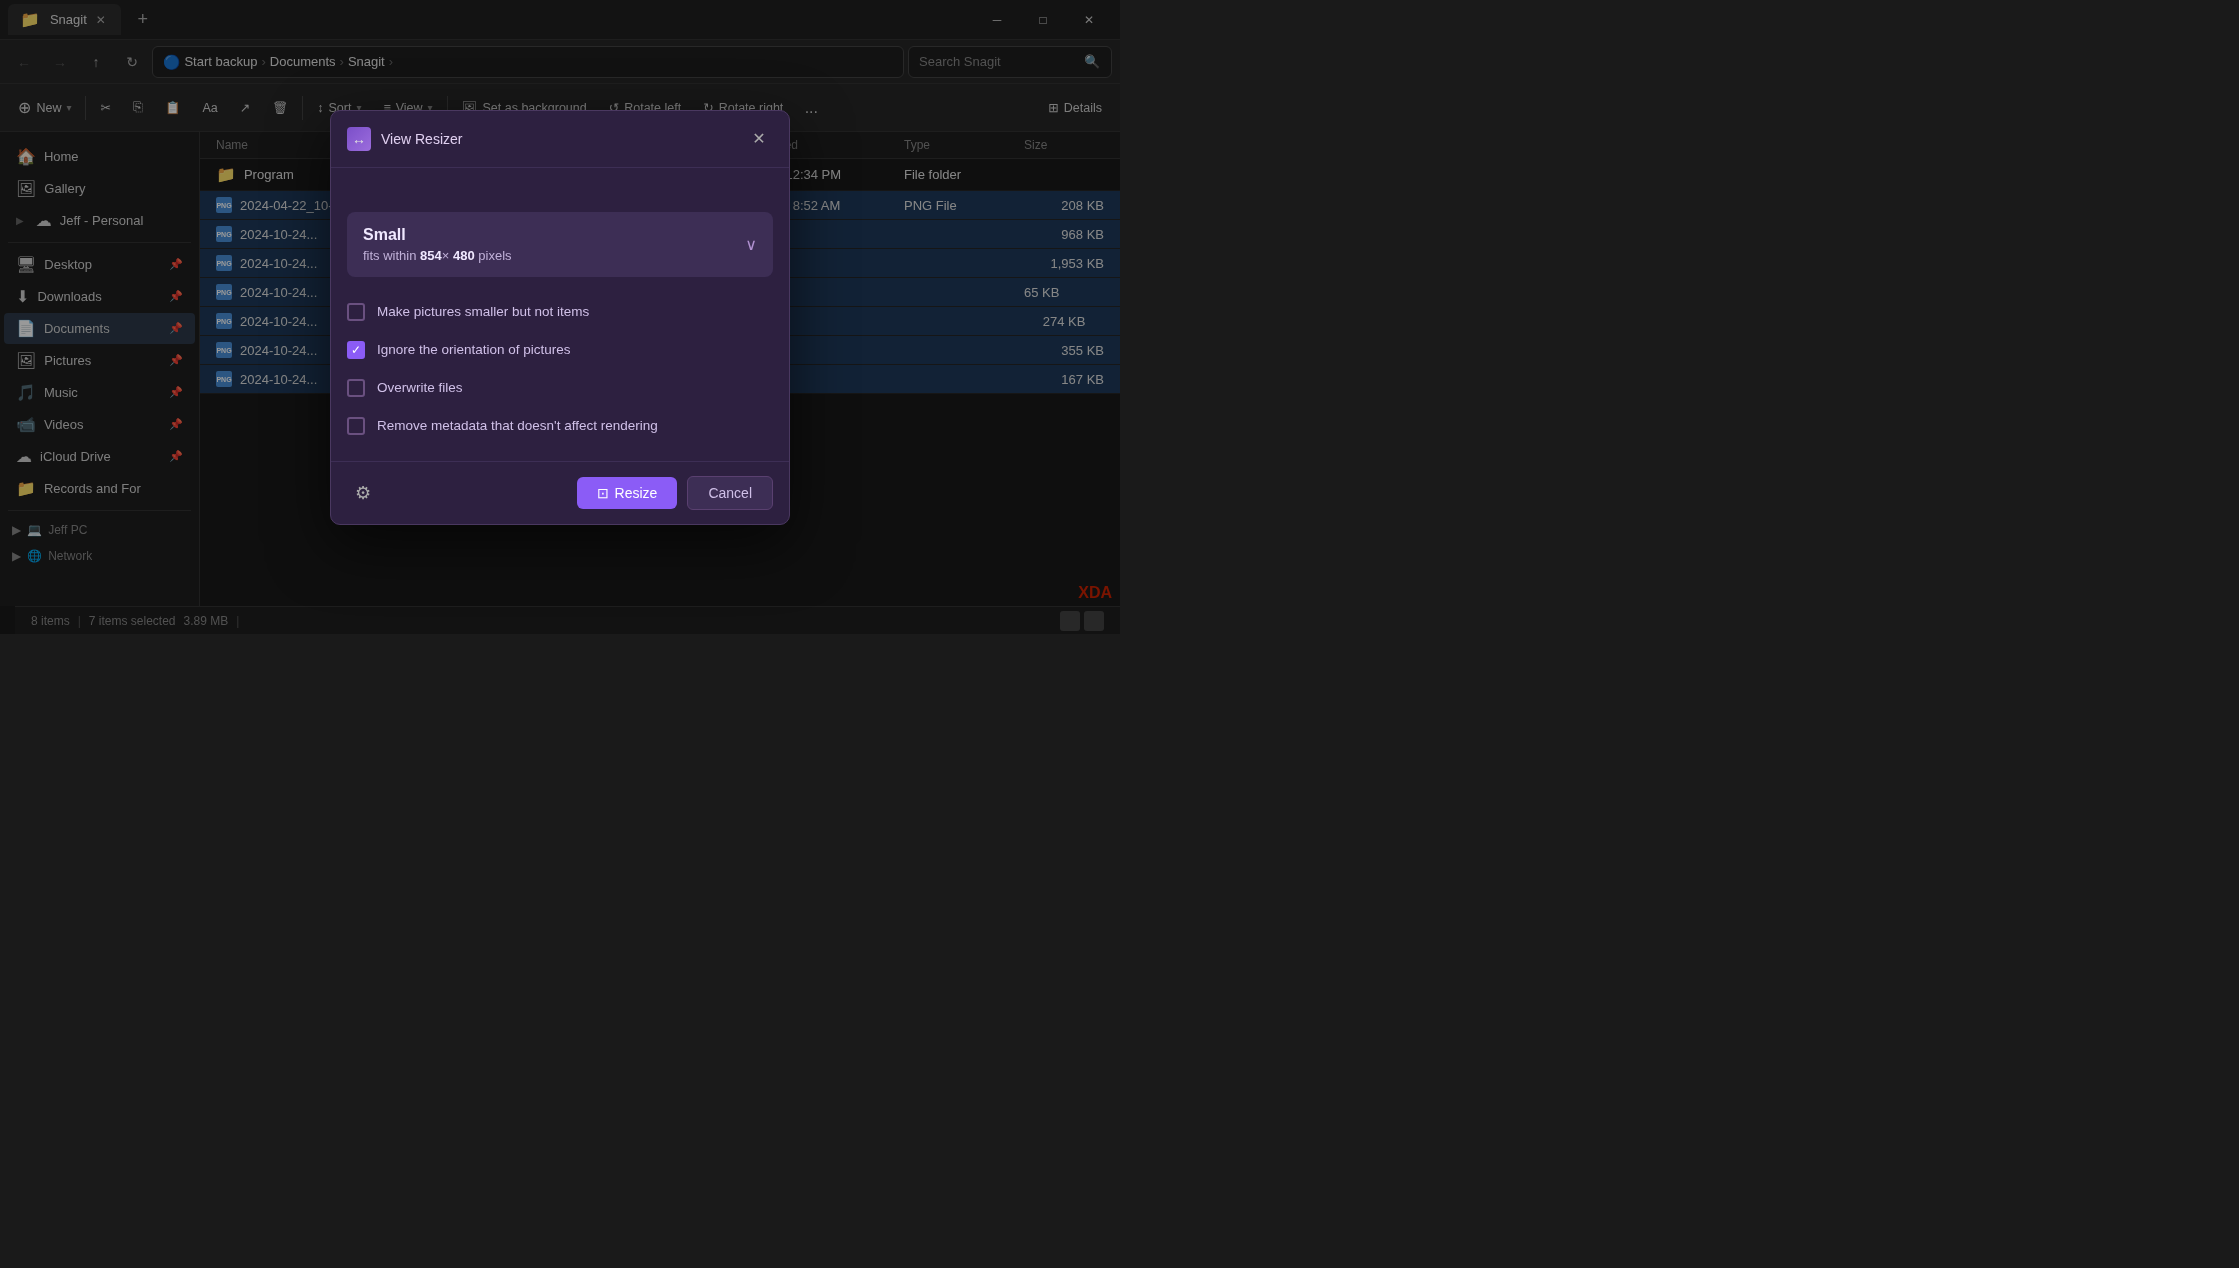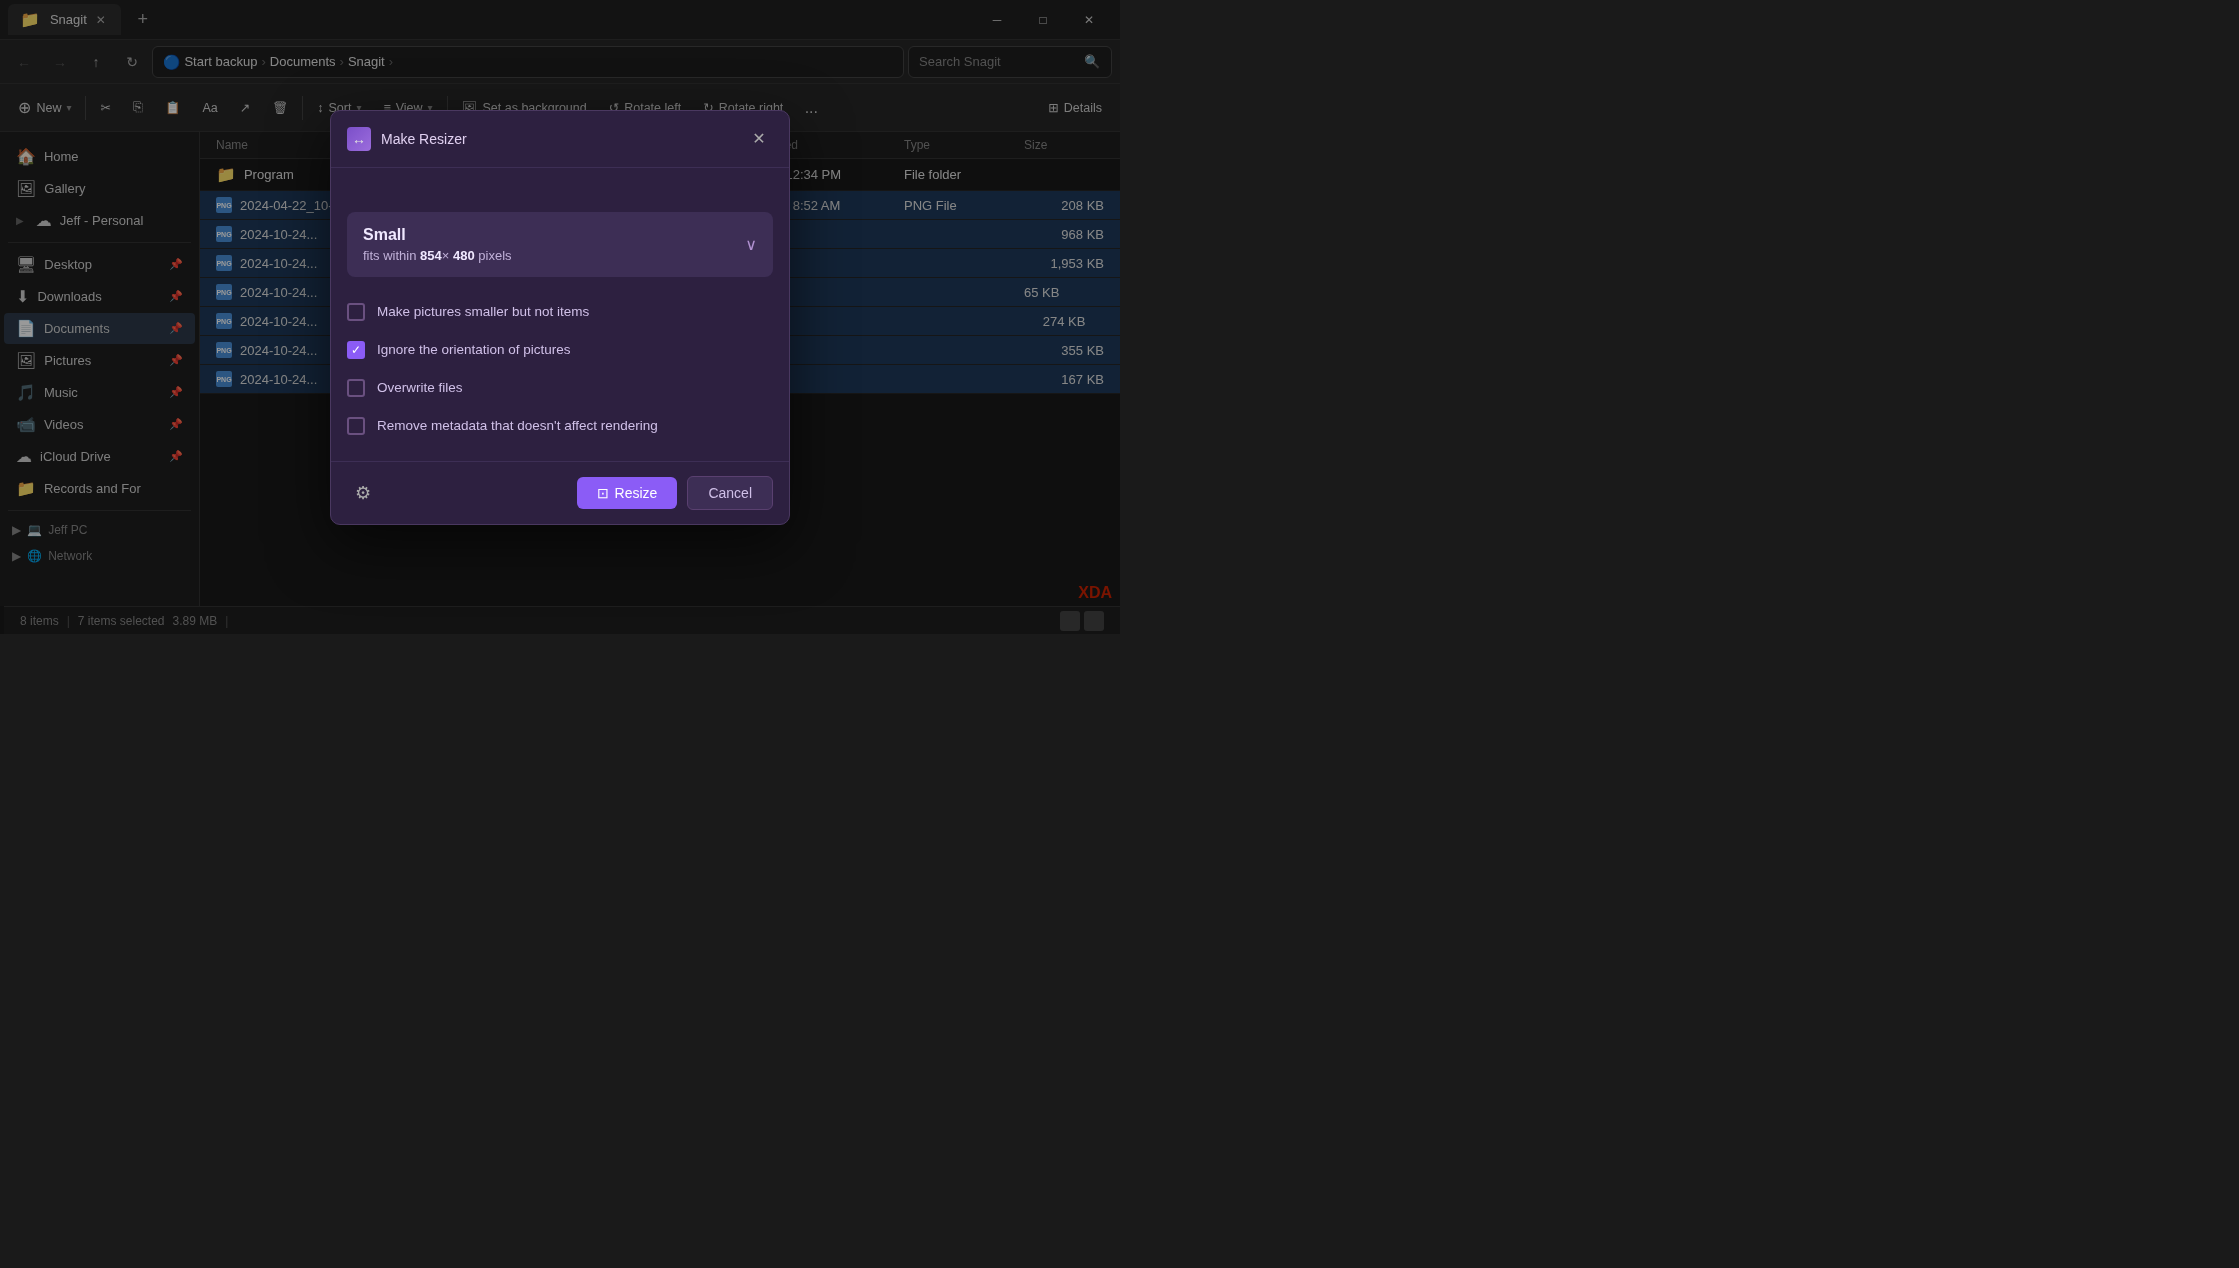--- a/index.html
+++ b/index.html
@@ -241,21 +241,21 @@
       align-items: center;
       background: #1e1e1e;
       height: 28px;
       padding: 0 16px;
       gap: 8px;
       border-top: 1px solid #333;
       font-size: 12px;
       color: #888;
       position: absolute;
       bottom: 0;
-      left: 4px;
+      left: 15px;
       right: 0;
     }
     .status-sep { color: #555; }
 
     
     .dialog-overlay {
       position: absolute;
       top: 0; left: 0; right: 0; bottom: 0;
       background: rgba(0,0,0,0.4);
       display: flex;
@@ -667,21 +667,21 @@
   <span style="color:#cc2200;font-weight:900;font-size:16px;font-family:Arial,sans-serif">XDA</span>
 </div>
 
 <div class="dialog-overlay">
   <div class="dialog">
 
     <div class="dialog-title-bar">
       <div class="dialog-title-icon">
         <span>↔</span>
       </div>
-      <span class="dialog-title-text">Make Resizer</span>
+      <span class="dialog-title-text">View Resizer</span>
       <div class="dialog-close">✕</div>
     </div>
 
     <div class="dialog-body">
 
       <div class="size-selector">
         <div class="size-info">
           <div class="size-name">Small</div>
           <div class="size-desc">
             <span>fits within </span><strong>854</strong><span>×</span> <strong>480</strong><span> pixels</span>

